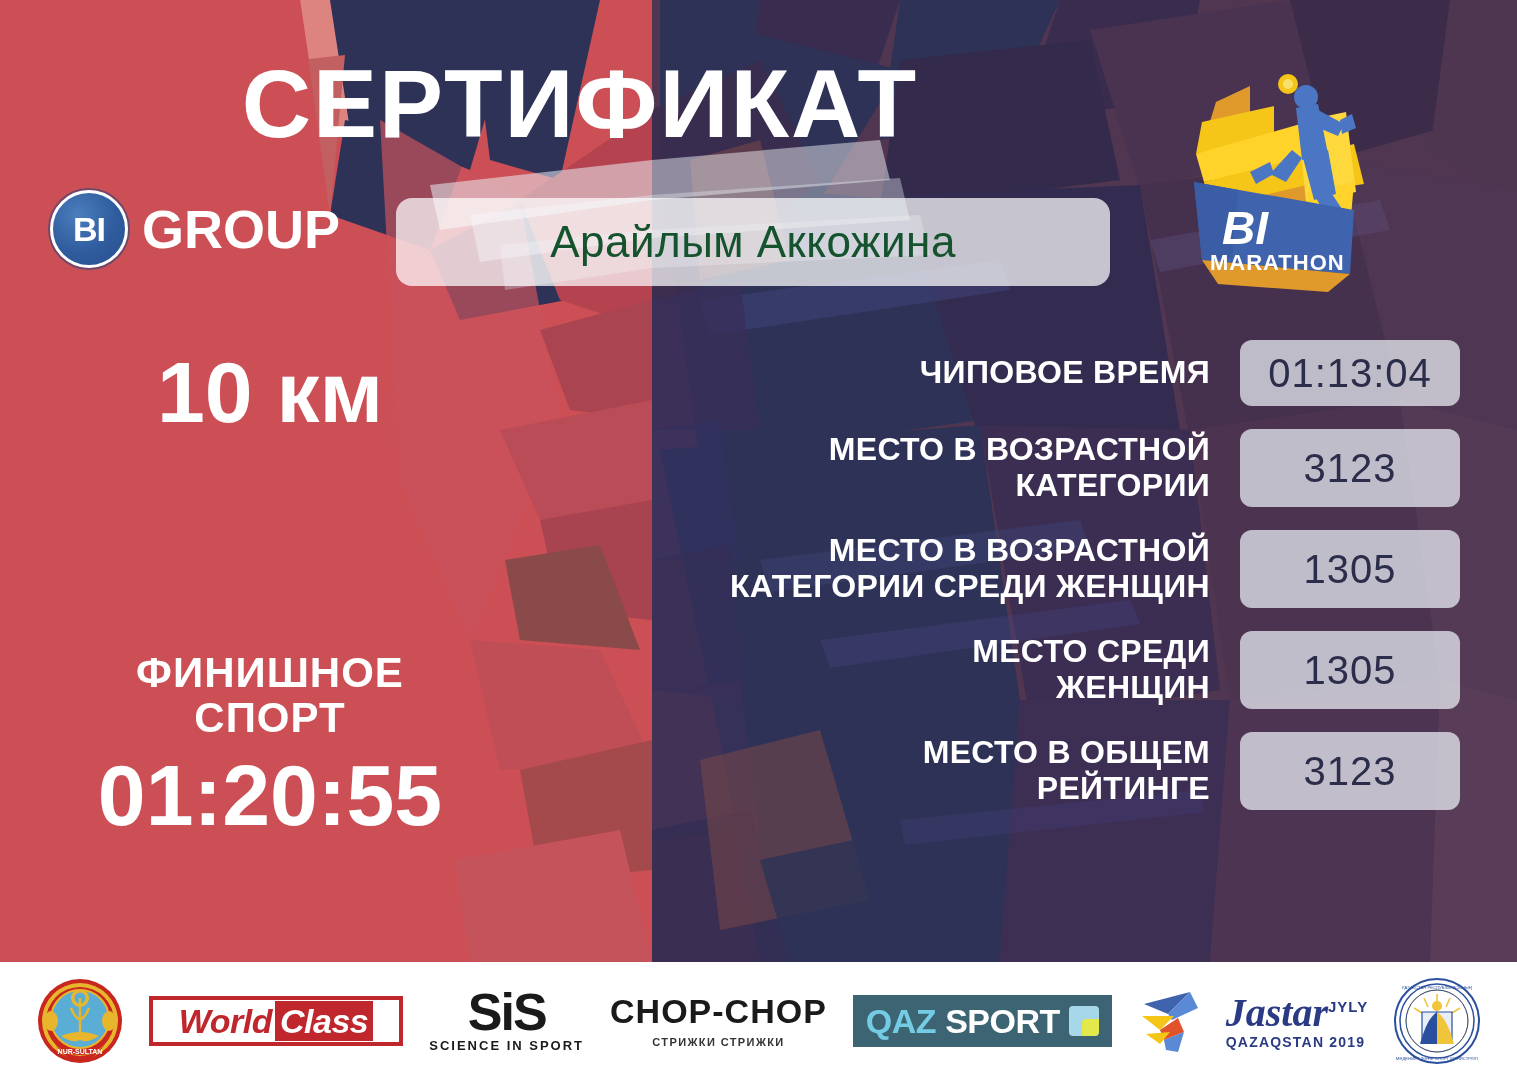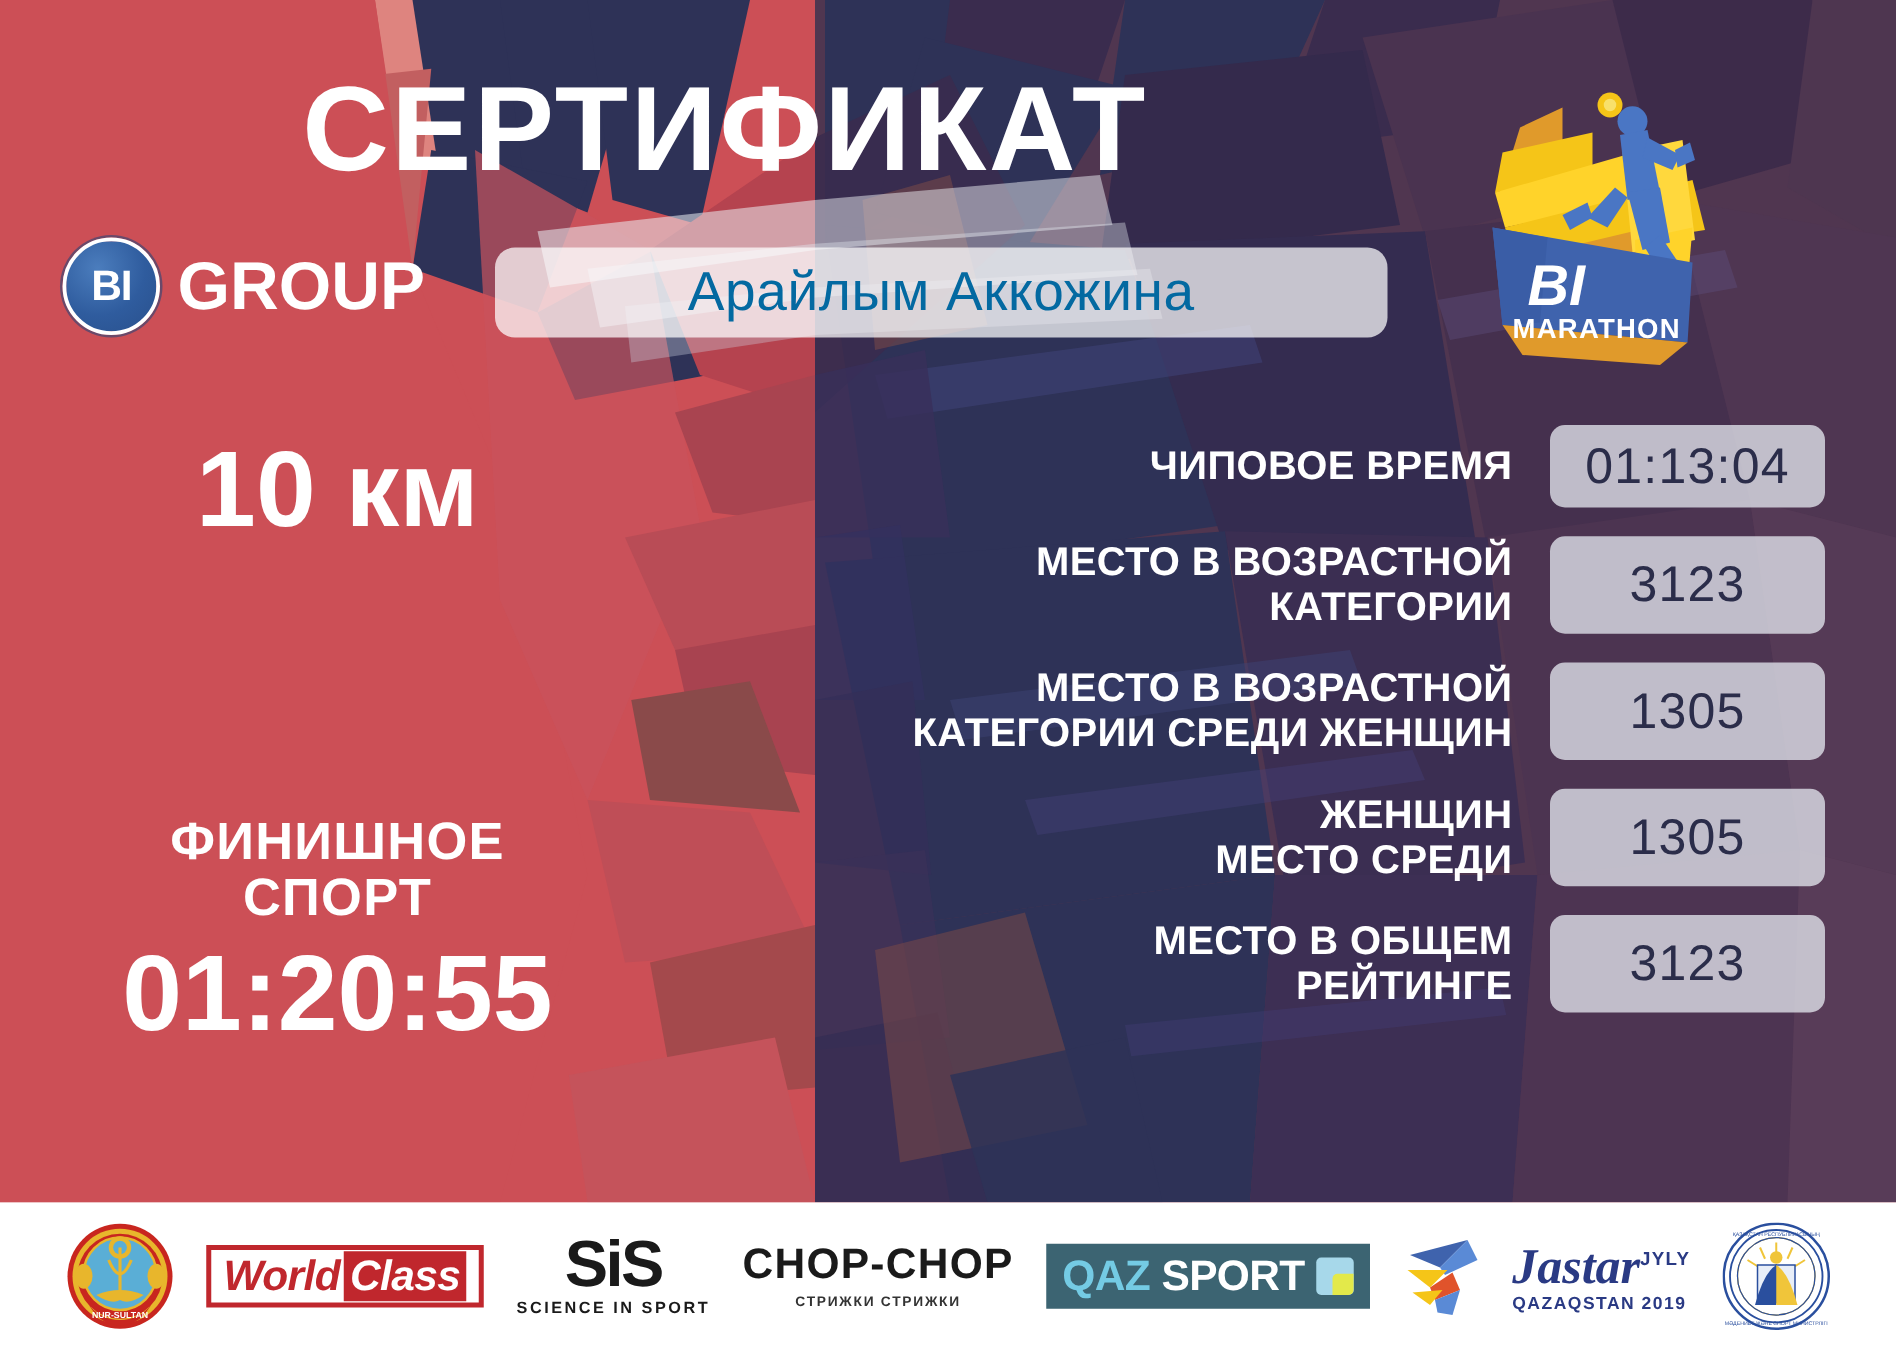--- a/index.html
+++ b/index.html
@@ -23,24 +23,24 @@
   .bigroup .badge {
     width:78px; height:78px; border-radius:50%;
     background:radial-gradient(circle at 35% 30%, #4b7dbd 0%, #2f5c9e 55%, #29508c 100%);
     border:3px solid #ffffff; box-shadow:0 0 0 2px rgba(40,70,120,.6);
     display:flex; align-items:center; justify-content:center;
     color:#ffffff; font-size:34px; font-weight:bold; letter-spacing:-1px;
   }
   .bigroup .word { color:#ffffff; font-size:54px; font-weight:bold; letter-spacing:0px; }
 
   .namepill {
-    position:absolute; left:396px; top:198px; width:714px; height:72px;
+    position:absolute; left:396px; top:198px; width:714px; height:88px;
     background:rgba(255,255,255,.72); border-radius:16px;
     display:flex; align-items:center; justify-content:center;
-    color:#0369a1; font-size:44px; letter-spacing:.5px;
+    color:#14532d; font-size:44px; letter-spacing:.5px;
   }
 
   
   .bimar { position:absolute; left:1178px; top:62px; width:212px; height:230px; }
   .bimar svg { width:212px; height:230px; display:block; }
 
   
   .leftcol { position:absolute; left:0px; top:338px; width:540px; text-align:center; color:#fff; }
   .lc-label { font-size:42px; font-weight:bold; letter-spacing:1px; line-height:1.08; }
   .lc-value { font-size:86px; font-weight:bold; letter-spacing:0px; line-height:1.12; margin-top:6px; }
@@ -74,21 +74,21 @@
   
   .seal-ns { width:86px; height:86px; position:relative; }
   .seal-ns svg { width:86px; height:86px; }
 
   
   .asu { color:#2a3a84; font-size:52px; font-weight:bold; letter-spacing:-1px; position:relative; line-height:1; }
   .asu .drop { position:absolute; right:34px; top:-10px; width:11px; height:18px;
                background:#4aa8e0; border-radius:50% 50% 50% 50%/60% 60% 40% 40%; transform:rotate(18deg); }
 
   
-  .wclass { background:#ffffff; border:4px solid #c0272d; padding:4px 10px;
+  .wclass { background:#ffffff; border:4px solid #c0272d; padding:4px 26px;
             color:#c0272d; font-size:34px; font-weight:bold; font-style:italic; letter-spacing:-.5px;
             line-height:1; white-space:nowrap; }
   .wclass .w2 { background:#c0272d; color:#ffffff; padding:1px 5px; margin-left:3px; }
 
   
   .sis { text-align:center; color:#1a1a1a; }
   .sis .big { font-size:52px; font-weight:bold; letter-spacing:-2px; line-height:.9; }
   .sis .small { font-size:13px; font-weight:bold; letter-spacing:2px; margin-top:3px; }
 
   
@@ -287,22 +287,22 @@
     <div class="row two">
       <div class="rlabel">
         <div>МЕСТО В ВОЗРАСТНОЙ</div>
         <div>КАТЕГОРИИ СРЕДИ ЖЕНЩИН</div>
       </div>
       <div class="rvalue">1305</div>
     </div>
 
     <div class="row two">
       <div class="rlabel">
+        <div>МЕСТО СРЕДИ</div>
         <div>ЖЕНЩИН</div>
-        <div>МЕСТО СРЕДИ</div>
       </div>
       <div class="rvalue">1305</div>
     </div>
 
     <div class="row two">
       <div class="rlabel">
         <div>МЕСТО В ОБЩЕМ</div>
         <div>РЕЙТИНГЕ</div>
       </div>
       <div class="rvalue">3123</div>

